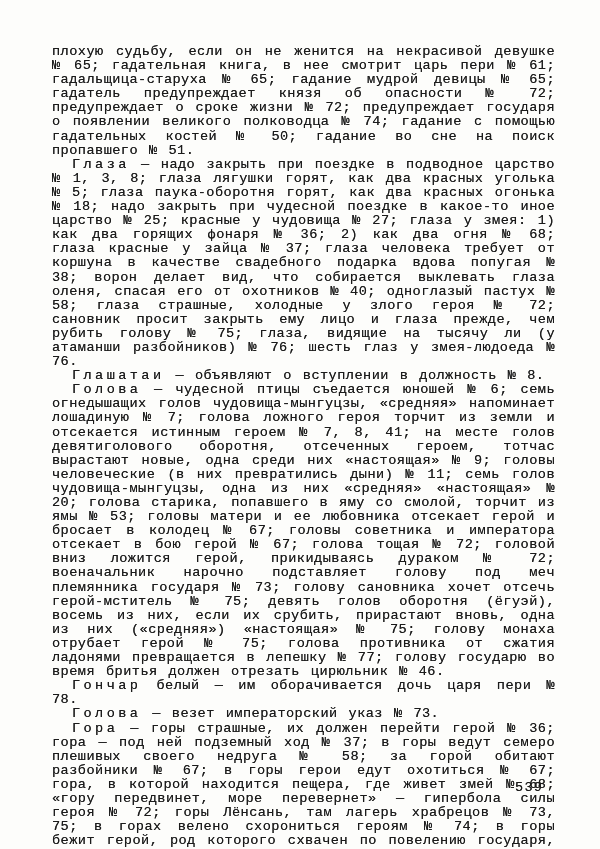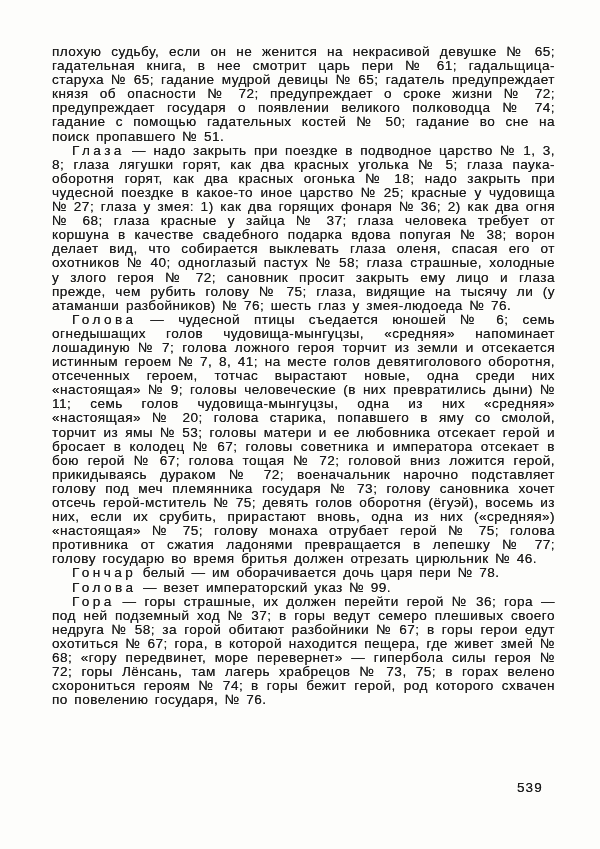--- a/index.html
+++ b/index.html
@@ -10,21 +10,21 @@
     width: 600px;
     height: 849px;
     background: #ffffff;
     overflow: hidden;
   }
   .page {
     position: relative;
     width: 600px;
     height: 849px;
     background: #fdfdfb;
-    font-family: Liberation Sans, sans-serif;
+    font-family: Liberation Mono, monospace;
     color: #1b1b1b;
   }
   .text-block {
     position: absolute;
     left: 52px;
     top: 45px;
     width: 503px;
     text-align: justify;
     font-size: 13.6px;
     line-height: 14.1px;
@@ -54,19 +54,20 @@
     text-shadow: 0 0 0.6px rgba(20,20,20,0.85);
   }
 </style>
 </head>
 <body>
 
 <div class="page">
   <div class="text-block">
       <p class="entry continuation"><span>плохую судьбу, если он не женится на некрасивой девушке № 65; гадательная книга, в нее смотрит царь пери № 61; гадальщица-старуха № 65; гадание мудрой девицы № 65; гадатель предупреждает князя об опасности № 72; предупреждает о сроке жизни № 72; предупреждает государя о появлении великого полководца № 74; гадание с помощью гадательных костей № 50; гадание во сне на поиск пропавшего № 51.</span></p>
       <p class="entry"><span class="headword">Глаза</span> <span>— надо закрыть при поездке в подводное царство № 1, 3, 8; глаза лягушки горят, как два красных уголька № 5; глаза паука-оборотня горят, как два красных огонька № 18; надо закрыть при чудесной поездке в какое-то иное царство № 25; красные у чудовища № 27; глаза у змея: 1) как два горящих фонаря № 36; 2) как два огня № 68; глаза красные у зайца № 37; глаза человека требует от коршуна в качестве свадебного подарка вдова попугая № 38; ворон делает вид, что собирается выклевать глаза оленя, спасая его от охотников № 40; одноглазый пастух № 58; глаза страшные, холодные у злого героя № 72; сановник просит закрыть ему лицо и глаза прежде, чем рубить голову № 75; глаза, видящие на тысячу ли (у атаманши разбойников) № 76; шесть глаз у змея-людоеда № 76.</span></p>
+      <p class="entry"><span class="headword">Глашатаи</span> <span>— объявляют о вступлении в должность № 8.</span></p>
       <p class="entry"><span class="headword">Голова</span> <span>— чудесной птицы съедается юношей № 6; семь огнедышащих голов чудовища-мынгуцзы, «средняя» напоминает лошадиную № 7; голова ложного героя торчит из земли и отсекается истинным героем № 7, 8, 41; на месте голов девятиголового оборотня, отсеченных героем, тотчас вырастают новые, одна среди них «настоящая» № 9; головы человеческие (в них превратились дыни) № 11; семь голов чудовища-мынгуцзы, одна из них «средняя» «настоящая» № 20; голова старика, попавшего в яму со смолой, торчит из ямы № 53; головы матери и ее любовника отсекает герой и бросает в колодец № 67; головы советника и императора отсекает в бою герой № 67; голова тощая № 72; головой вниз ложится герой, прикидываясь дураком № 72; военачальник нарочно подставляет голову под меч племянника государя № 73; голову сановника хочет отсечь герой-мститель № 75; девять голов оборотня (ёгуэй), восемь из них, если их срубить, прирастают вновь, одна из них («средняя») «настоящая» № 75; голову монаха отрубает герой № 75; голова противника от сжатия ладонями превращается в лепешку № 77; голову государю во время бритья должен отрезать цирюльник № 46.</span></p>
       <p class="entry"><span class="headword">Гончар</span> <span>белый — им оборачивается дочь царя пери № 78.</span></p>
-      <p class="entry"><span class="headword">Голова</span> <span>— везет императорский указ № 99.</span></p>
+      <p class="entry"><span class="headword">Голова</span> <span>— везет императорский указ № 73.</span></p>
       <p class="entry"><span class="headword">Гора</span> <span>— горы страшные, их должен перейти герой № 36; гора — под ней подземный ход № 37; в горы ведут семеро плешивых своего недруга № 58; за горой обитают разбойники № 67; в горы герои едут охотиться № 67; гора, в которой находится пещера, где живет змей № 68; «гору передвинет, море перевернет» — гипербола силы героя № 72; горы Лёнсань, там лагерь храбрецов № 73, 75; в горах велено схорониться героям № 74; в горы бежит герой, род которого схвачен по повелению государя, № 76.</span></p>
     </div>
   <div class="folio">539</div>
 </div>
 
 </body></html>

